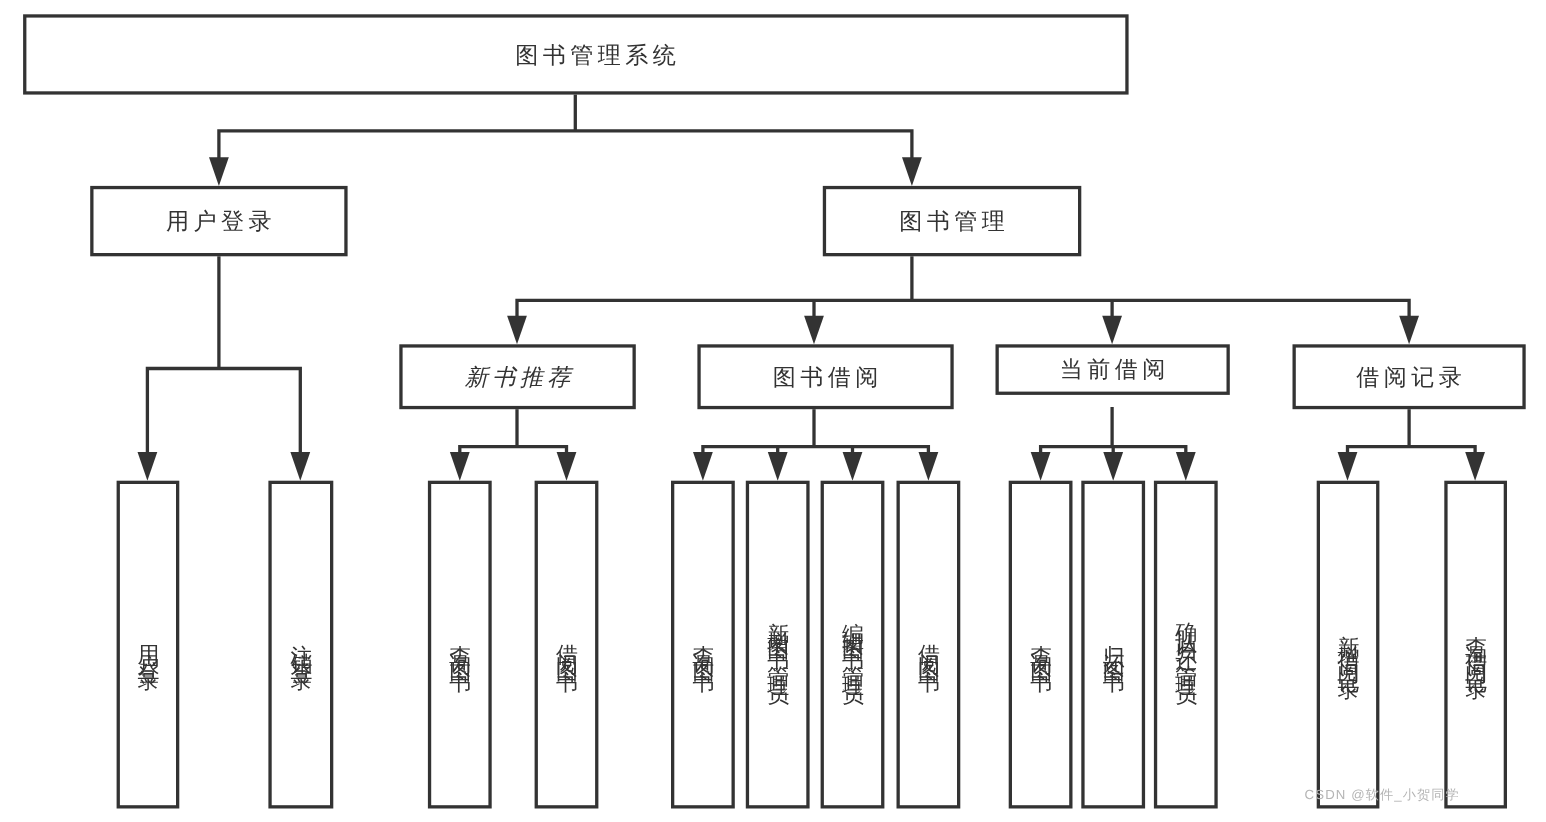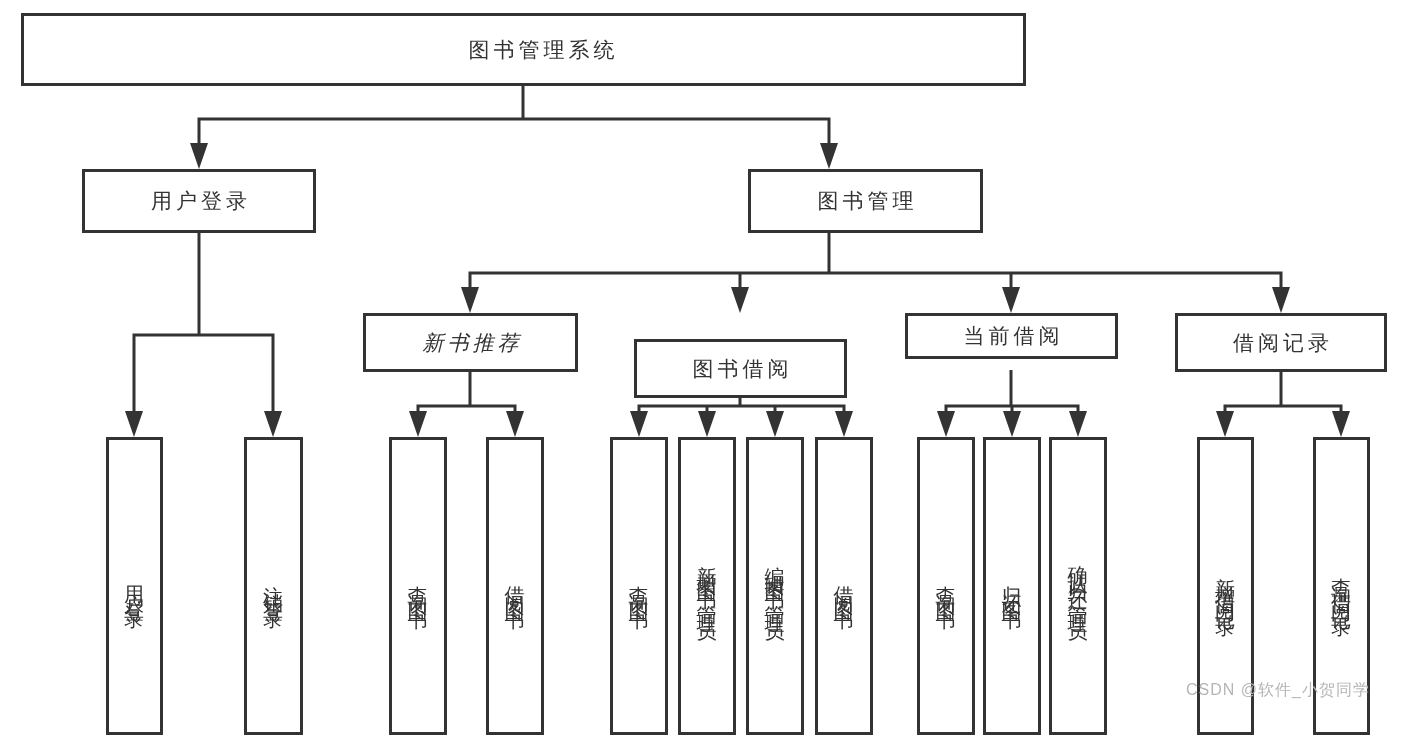--- a/index.html
+++ b/index.html
@@ -39,43 +39,43 @@
     writing-mode: vertical-rl;
     font-size: 20px;
     letter-spacing: 8px;
     line-height: 1;
   }
   
   .pos-root      { left: 21px;  top: 13px;  width: 1005px; height: 73px; padding-left: 36px; }
   .pos-l2-login  { left: 82px;  top: 169px; width: 234px;  height: 64px; }
   .pos-l2-mgmt   { left: 748px; top: 169px; width: 235px;  height: 64px; }
   .pos-l3-new    { left: 363px; top: 313px; width: 215px;  height: 59px; font-style: italic; }
-  .pos-l3-borrow { left: 634px; top: 313px; width: 213px;  height: 59px; margin-top: 26px; }
+  .pos-l3-borrow { left: 634px; top: 313px; width: 233px;  height: 59px; }
   .pos-l3-cur    { left: 905px; top: 313px; width: 213px;  height: 46px; }
   .pos-l3-rec    { left: 1175px;top: 313px; width: 212px;  height: 59px; }
   
   .leaf { top: 437px; height: 298px; }
   .pos-a1 { left: 106px;  width: 57px; }
   .pos-a2 { left: 244px;  width: 59px; }
   .pos-b1 { left: 389px;  width: 58px; }
   .pos-b2 { left: 486px;  width: 58px; }
   .pos-c1 { left: 610px;  width: 58px; }
   .pos-c2 { left: 678px;  width: 58px; }
   .pos-c3 { left: 746px;  width: 58px; }
   .pos-c4 { left: 815px;  width: 58px; }
   .pos-d1 { left: 917px;  width: 58px; }
   .pos-d2 { left: 983px;  width: 58px; }
   .pos-d3 { left: 1049px; width: 58px; }
   .pos-e1 { left: 1197px; width: 57px; }
   .pos-e2 { left: 1313px; width: 57px; }
   .watermark {
     position: absolute;
-    left: 1186px; top: 680px;
+    left: 1186px; top: 714px;
     z-index: 3;
-    font-size: 16px;
+    font-size: 12px;
     letter-spacing: 1px;
     color: #b5b5b5;
     white-space: nowrap;
   }
 </style>
 </head>
 <body>
 
 <div class="canvas">
 

